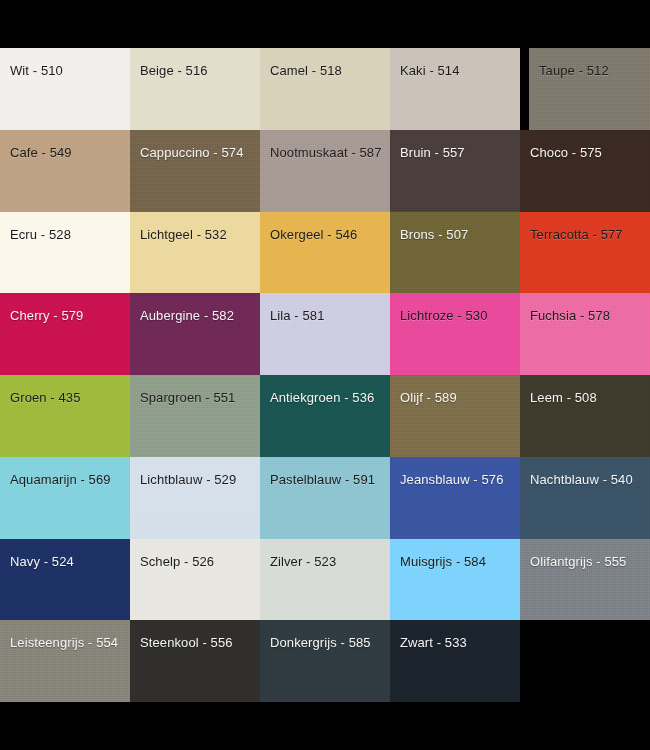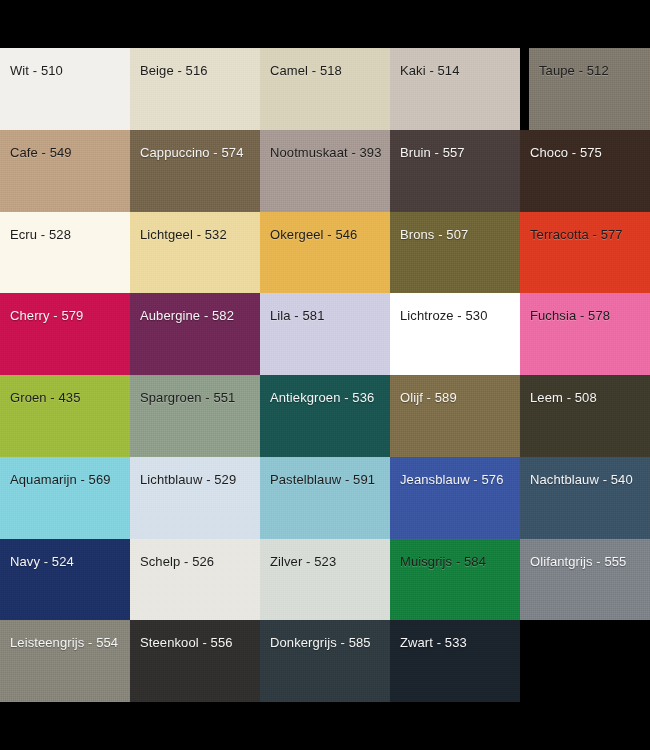--- a/index.html
+++ b/index.html
@@ -98,21 +98,21 @@
     <div class="swatch" style="background-color: rgb(128, 121, 108); margin-left: 9px;">
       <span class="swatch-label label-dark">Taupe - 512</span>
     </div>
     <div class="swatch" style="background-color: rgb(191, 161, 131);">
       <span class="swatch-label label-dark">Cafe - 549</span>
     </div>
     <div class="swatch" style="background-color: rgb(116, 101, 76);">
       <span class="swatch-label label-light">Cappuccino - 574</span>
     </div>
     <div class="swatch" style="background-color: rgb(167, 154, 148);">
-      <span class="swatch-label label-dark">Nootmuskaat - 393</span>
+      <span class="swatch-label label-dark">Nootmuskaat - 587</span>
     </div>
     <div class="swatch" style="background-color: rgb(74, 62, 60);">
       <span class="swatch-label label-light">Bruin - 557</span>
     </div>
     <div class="swatch" style="background-color: rgb(59, 42, 33);">
       <span class="swatch-label label-light">Choco - 575</span>
     </div>
     <div class="swatch" style="background-color: rgb(251, 247, 234);">
       <span class="swatch-label label-dark">Ecru - 528</span>
     </div>
@@ -130,21 +130,21 @@
     </div>
     <div class="swatch" style="background-color: rgb(201, 19, 77);">
       <span class="swatch-label label-light">Cherry - 579</span>
     </div>
     <div class="swatch" style="background-color: rgb(109, 42, 85);">
       <span class="swatch-label label-light">Aubergine - 582</span>
     </div>
     <div class="swatch" style="background-color: rgb(207, 205, 228);">
       <span class="swatch-label label-dark">Lila - 581</span>
     </div>
-    <div class="swatch" style="background-color: #ffffff; padding-left: 24px;">
+    <div class="swatch" style="background-color: #ec4899; padding-left: 24px;">
       <span class="swatch-label label-dark">Lichtroze - 530</span>
     </div>
     <div class="swatch" style="background-color: rgb(240, 106, 163);">
       <span class="swatch-label label-dark">Fuchsia - 578</span>
     </div>
     <div class="swatch" style="background-color: rgb(157, 187, 61);">
       <span class="swatch-label label-dark">Groen - 435</span>
     </div>
     <div class="swatch" style="background-color: rgb(143, 158, 139); text-decoration: underline;">
       <span class="swatch-label label-dark">Spargroen - 551</span>
@@ -175,21 +175,21 @@
     </div>
     <div class="swatch" style="background-color: rgb(29, 49, 102);">
       <span class="swatch-label label-light">Navy - 524</span>
     </div>
     <div class="swatch" style="background-color: rgb(232, 231, 225);">
       <span class="swatch-label label-dark">Schelp - 526</span>
     </div>
     <div class="swatch" style="background-color: rgb(215, 220, 214);">
       <span class="swatch-label label-dark">Zilver - 523</span>
     </div>
-    <div class="swatch" style="background-color: #15803d;">
+    <div class="swatch" style="background-color: #7dd3fc;">
       <span class="swatch-label label-dark">Muisgrijs - 584</span>
     </div>
     <div class="swatch" style="background-color: rgb(125, 130, 137);">
       <span class="swatch-label label-light">Olifantgrijs - 555</span>
     </div>
     <div class="swatch" style="background-color: rgb(135, 133, 122);">
       <span class="swatch-label label-light">Leisteengrijs - 554</span>
     </div>
     <div class="swatch" style="background-color: rgb(48, 47, 45);">
       <span class="swatch-label label-light">Steenkool - 556</span>

